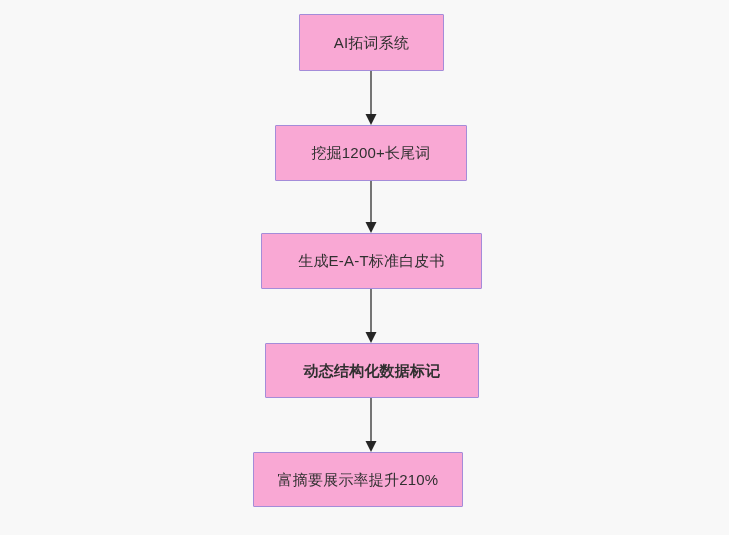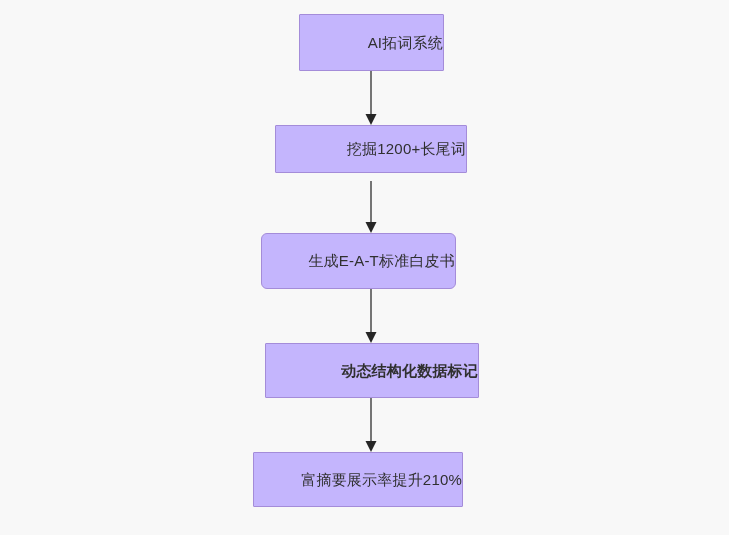--- a/index.html
+++ b/index.html
@@ -16,25 +16,25 @@
 
   #flowchart {
     position: relative;
     width: 729px;
     height: 535px;
   }
 
   .node {
     position: absolute;
     box-sizing: border-box;
-    background: #c4b5fd;
+    background: #f9a8d4;
     border: 1px solid #a48cd9;
     display: flex;
     align-items: center;
-    justify-content: flex-end;
+    justify-content: center;
     border-radius: 1px;
   }
 
   .node-label {
     color: #303030;
     font-size: 15px;
     line-height: 1.2;
     letter-spacing: 0.2px;
     white-space: nowrap;
     text-align: center;
@@ -78,25 +78,25 @@
 
   <svg class="edge" style="left:361px; top:398px;" width="20" height="54" viewBox="0 0 20 54">
     <line class="edge-line" x1="10" y1="0" x2="10" y2="45"></line>
     <polygon class="edge-head" points="10,54 4.5,43 15.5,43"></polygon>
   </svg>
 
   <div class="node" style="left:299px; top:14px; width:145px; height:57px;">
     <span class="node-label">AI拓词系统</span>
   </div>
 
-  <div class="node" style="left:275px; top:125px; width:192px; height:48px;">
+  <div class="node" style="left:275px; top:125px; width:192px; height:56px;">
     <span class="node-label">挖掘1200+长尾词</span>
   </div>
 
-  <div class="node" style="left:261px; top:233px; width:195px; height:56px;border-radius:6px;">
+  <div class="node" style="left:261px; top:233px; width:221px; height:56px;">
     <span class="node-label">生成E-A-T标准白皮书</span>
   </div>
 
   <div class="node" style="left:265px; top:343px; width:214px; height:55px;font-weight:bold;">
     <span class="node-label">动态结构化数据标记</span>
   </div>
 
   <div class="node" style="left:253px; top:452px; width:210px; height:55px;">
     <span class="node-label">富摘要展示率提升210%</span>
   </div>

